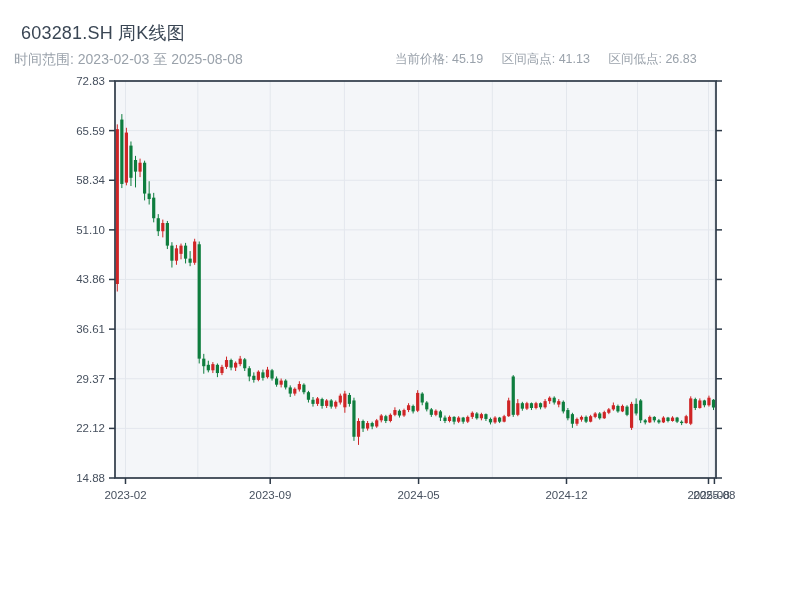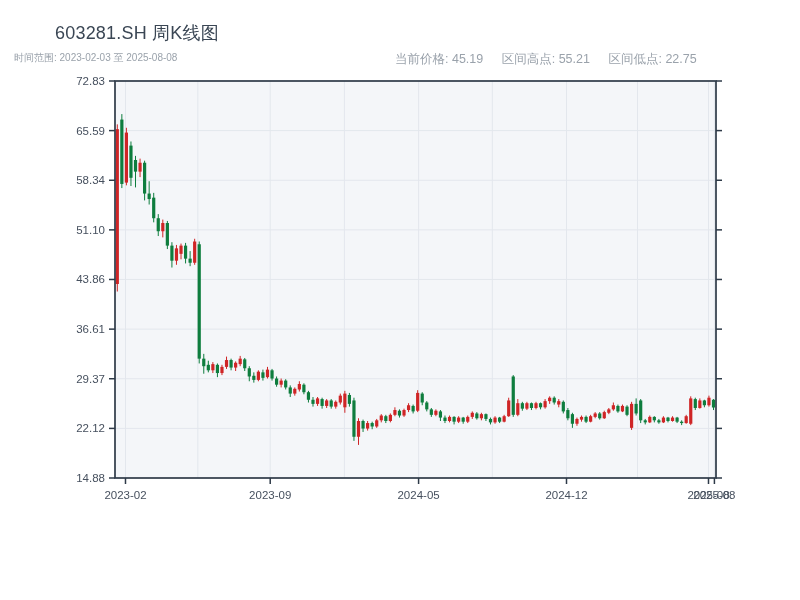--- a/index.html
+++ b/index.html
@@ -8,25 +8,25 @@
     width: 800px; height: 600px;
     font-family: "Liberation Sans", "DejaVu Sans", sans-serif;
     position: relative; overflow: hidden;
   }
   .page { position: absolute; inset: 0; }
   .chart-svg { position: absolute; top: 0; left: 0; }
   .header { position: absolute; top: 0; left: 0; width: 800px; }
   .title {
     position: absolute; top: 21px; left: 21px;
     font-size: 18px; font-weight: 400; color: #3a4654;
-    letter-spacing: 0.2px; white-space: nowrap; margin-left: 34px;
+    letter-spacing: 0.2px; white-space: nowrap;
   }
   .time-range {
     position: absolute; top: 51px; left: 14px;
-    font-size: 10px; color: #9aa2ab; white-space: nowrap;
+    font-size: 14px; color: #9aa2ab; white-space: nowrap;
   }
   .stats {
     position: absolute; top: 51px; left: 395px;
     font-size: 12.5px; color: #9aa2ab; white-space: nowrap;
   }
   .stats span { margin-right: 15px; }
   text { font-family: "Liberation Sans", "DejaVu Sans", sans-serif; }
 </style>
 </head>
 <body>
@@ -628,18 +628,18 @@
         <text x="708.4937404580153" y="499" text-anchor="middle">2025-08</text>
         <text x="714.4102290076336" y="499" text-anchor="middle">2025-08</text>
       </g>
     </svg>
 
   <div class="header">
     <div class="title">603281.SH 周K线图</div>
     <div class="time-range">时间范围: 2023-02-03 至 2025-08-08</div>
     <div class="stats">
       <span>当前价格: 45.19</span>
-      <span>区间高点: 55.21</span>
-      <span>区间低点: 22.75</span>
+      <span>区间高点: 41.13</span>
+      <span>区间低点: 26.83</span>
     </div>
   </div>
 
 </div>
 
 </body></html>

